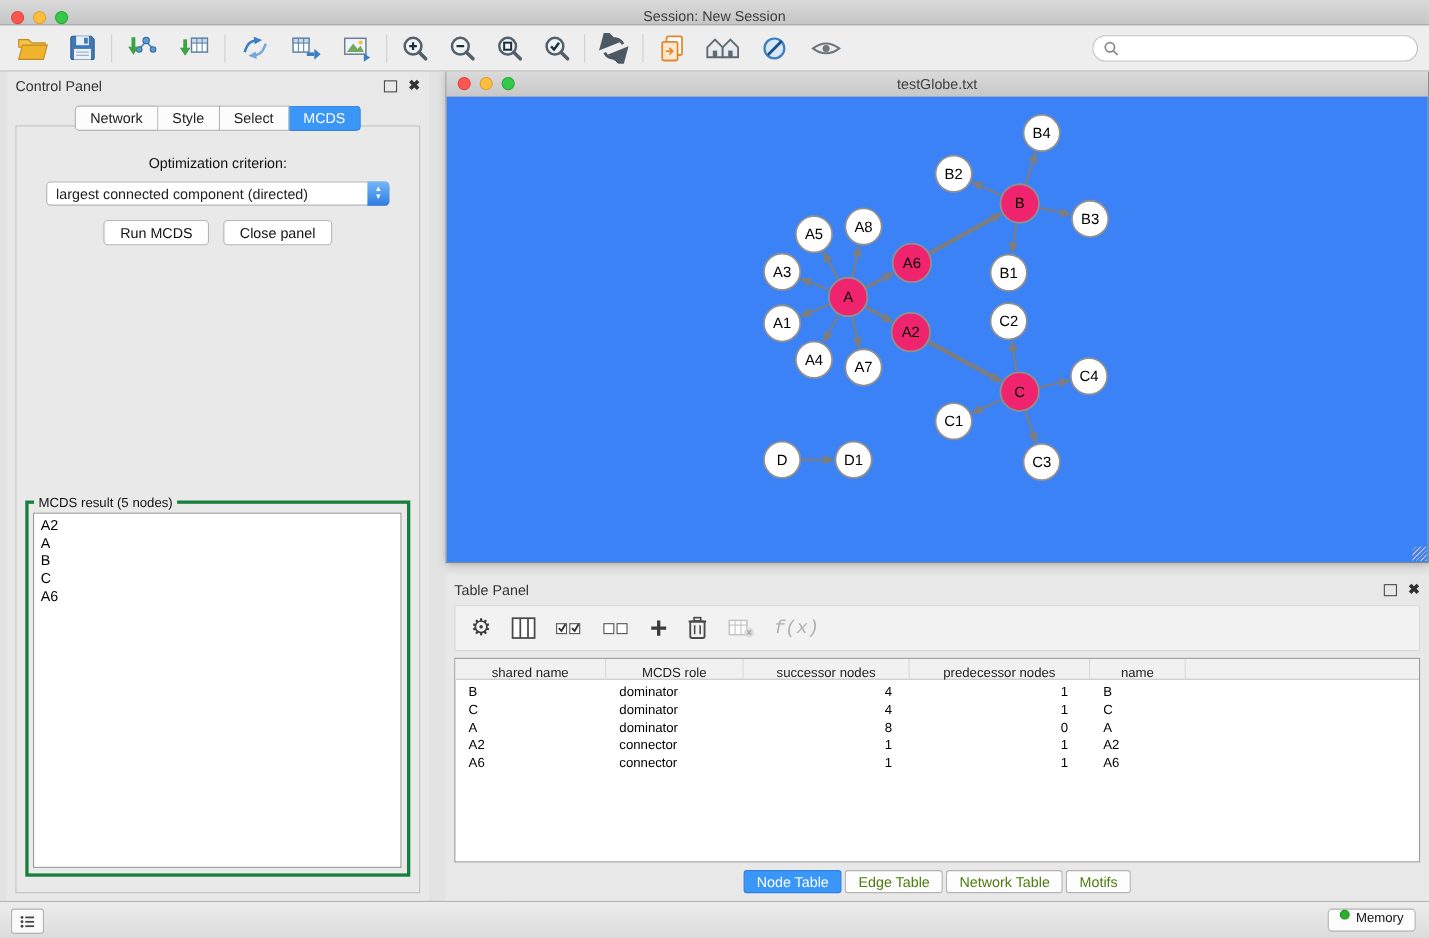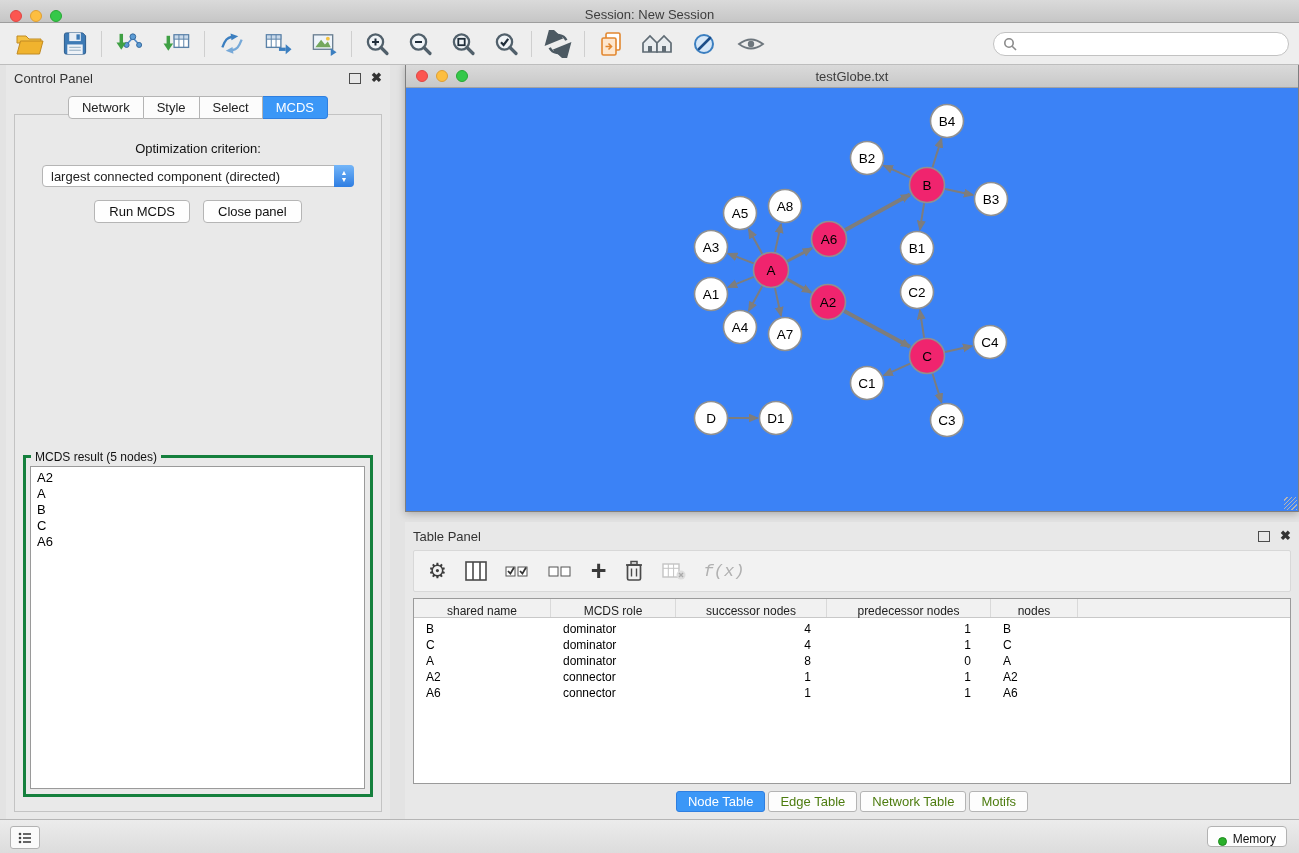--- a/index.html
+++ b/index.html
@@ -81,21 +81,21 @@
   .tc.right{text-align:right;}
   .tp-tabs{position:absolute;bottom:8px;left:0;right:0;display:flex;justify-content:center;gap:3px;}
   .tp-tab{font-size:13px;padding:2px 11px;background:#fdfdfd;border:1px solid #b4b4b4;border-radius:3px;color:#4d7c0f;}
   .tp-tab.active{background:#3b97f7;border-color:#2f7fe0;color:#fff;}
   
   .statusbar{position:absolute;left:0;right:0;bottom:0;height:33px;background:linear-gradient(#ececec,#dcdcdc);
     border-top:1px solid #b5b5b5;}
   .status-left-btn{position:absolute;left:10px;top:6px;width:28px;height:21px;border:1px solid #b2b2b2;
     border-radius:3px;background:#fafafa;display:flex;align-items:center;justify-content:center;}
   .memory-btn{position:absolute;right:12px;top:6px;height:21px;border:1px solid #b2b2b2;border-radius:4px;
-    background:#fdfdfd;display:flex;align-items:flex-end;gap:6px;padding:0 10px;font-size:12px;color:#111;box-sizing:border-box;}
+    background:#fdfdfd;display:flex;align-items:flex-start;gap:6px;padding:0 10px;font-size:12px;color:#111;box-sizing:border-box;}
   .memory-dot{width:9px;height:9px;border-radius:50%;background:#2ab02a;border:1px solid #1d8a1d;box-sizing:border-box;}
 </style>
 </head>
 <body>
 
 <div class="titlebar">
   <div class="traffic">
     <span class="light red"></span>
     <span class="light yellow"></span>
     <span class="light green"></span>
@@ -459,21 +459,21 @@
           </svg>
           <span>predecessor nodes</span>
         </div>
         <div class="th-cell" style="width: 87px;">
           <svg width="11" height="10" viewBox="0 0 11 10">
             <rect x="4" y="0.5" width="3" height="2.6" fill="#98a0a8"></rect>
             <rect x="0.5" y="6.5" width="3" height="2.6" fill="#98a0a8"></rect>
             <rect x="7.5" y="6.5" width="3" height="2.6" fill="#98a0a8"></rect>
             <path d="M5.5 3.1 V4.8 M2 6.5 V4.8 H9 V6.5" stroke="#98a0a8" fill="none" stroke-width="0.9"></path>
           </svg>
-          <span>nodes</span>
+          <span>name</span>
         </div>
       </div>
     <div id="tp-body">
         <div class="tp-row">
           <div class="tc left" style="width: 137px;">B</div>
           <div class="tc left" style="width: 125px;">dominator</div>
           <div class="tc right" style="width: 151px; padding-right: 16px;">4</div>
           <div class="tc right" style="width: 164px; padding-right: 20px;">1</div>
           <div class="tc left" style="width: 87px;">B</div>
         </div>

